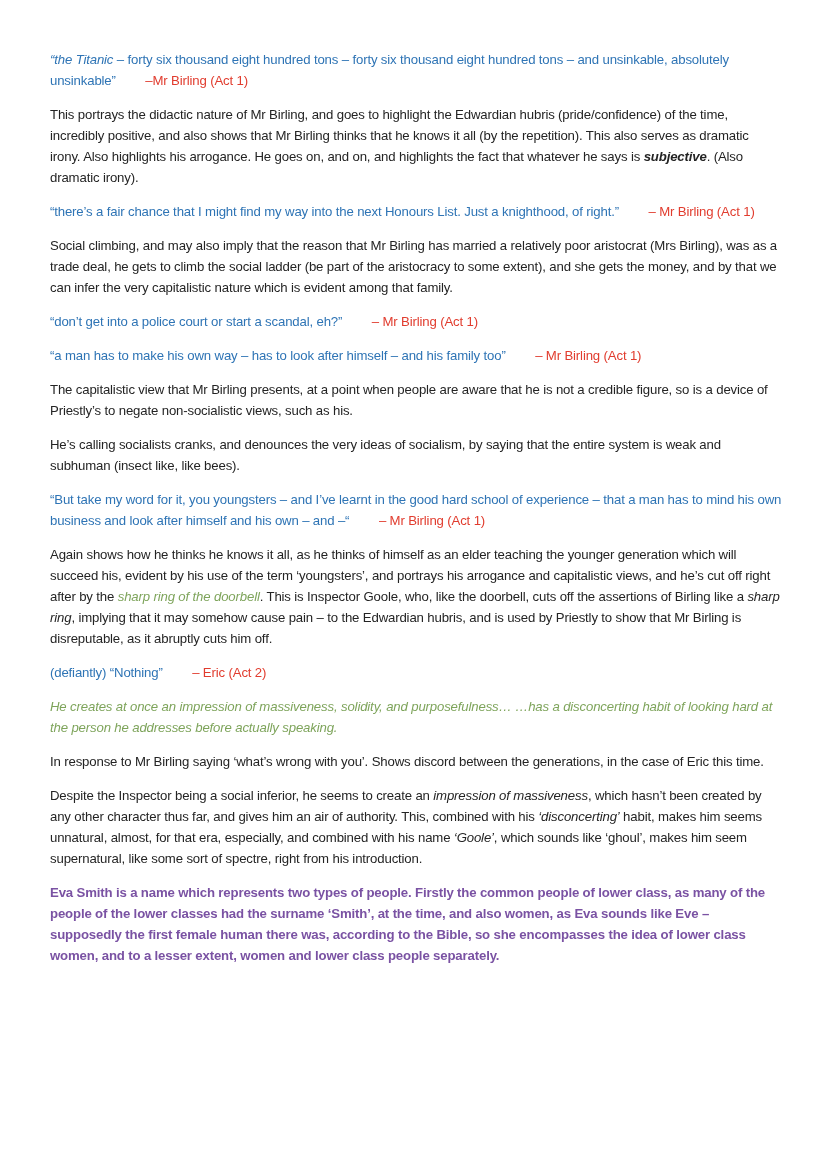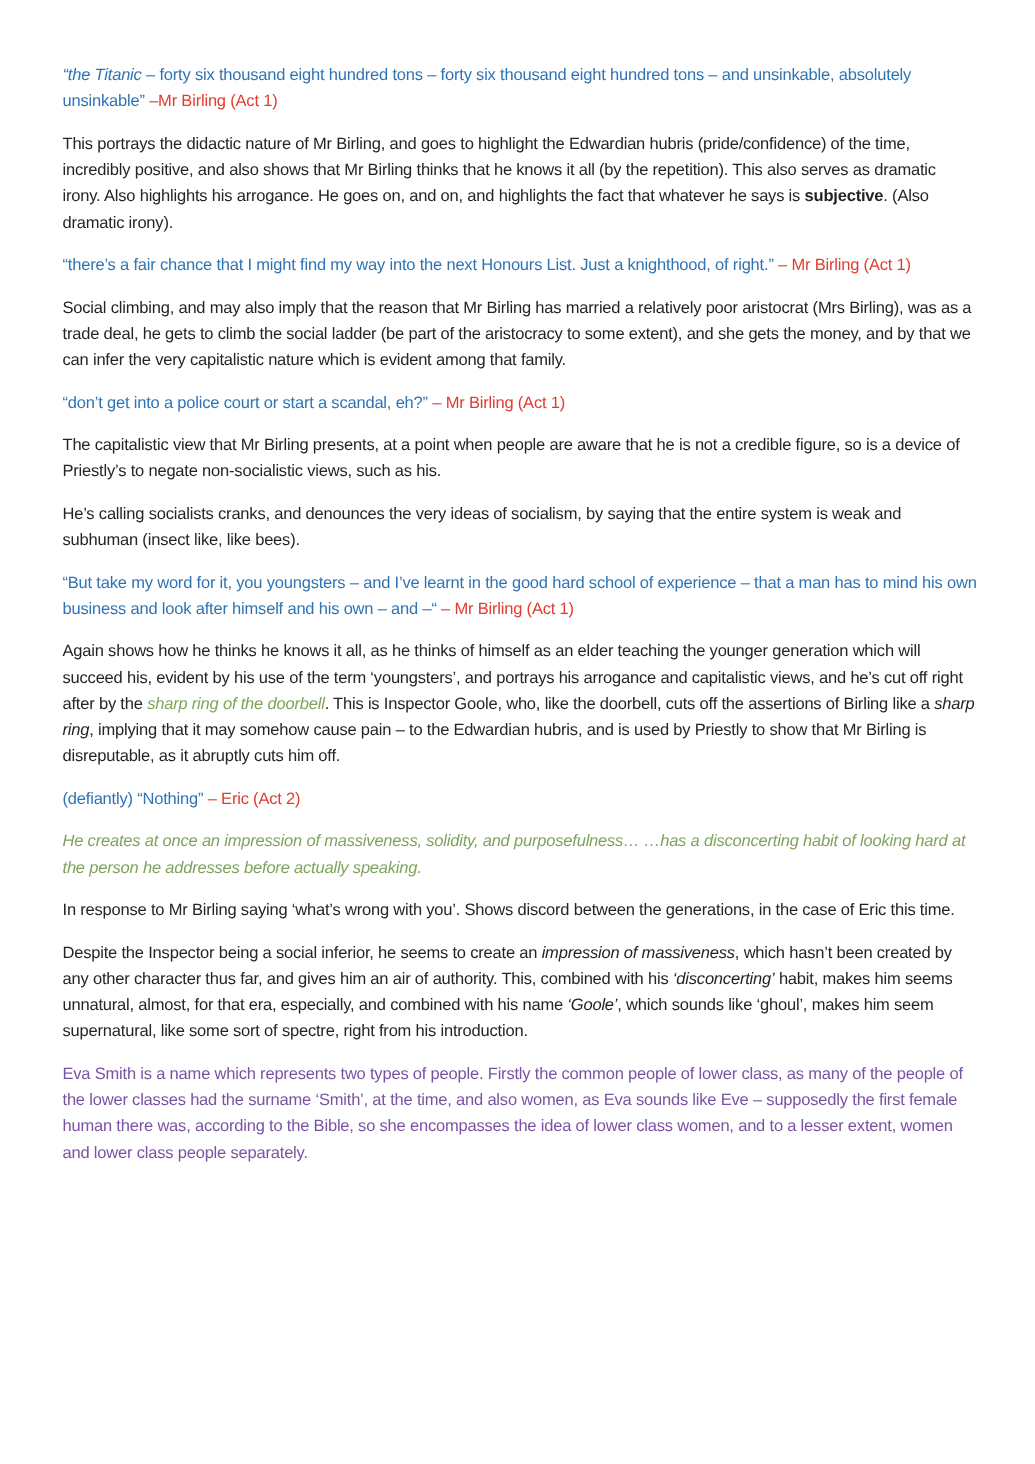--- a/index.html
+++ b/index.html
@@ -19,37 +19,38 @@
     letter-spacing: -0.15px;
     line-height: 21px;
     color: var(--body-black, #242424);
     overflow: hidden;
   }
   .doc p {
     margin: 0 0 13px 0;
     padding: 0;
   }
   .run-quote  { color: var(--quote-blue, #2e74b5); }
-  .run-attr   { color: var(--attr-red, #e13c2e); }
+  .run-attr   { color: var(--attr-red, #e13c2e); margin-left: 26px; }
   .run-body   { color: var(--body-black, #242424); }
   .run-green  { color: var(--stage-green, #7ea45b); }
-  .run-purple { color: var(--eva-purple, #7a52a3); }
+  .run-purple { color: var(--eva-purple, #7a52a3); font-weight: bold; }
   .run-italic { font-style: italic; }
-  .run-bold   { font-weight: bold; }
+  .run-bold   { font-weight: bold; font-style: italic; }
 </style>
 </head>
 <body style="background: rgb(255, 255, 255);">
 
 <main class="page">
   <div class="doc">
       <p><span class="run-quote run-italic">“the Titanic </span><span class="run-quote">– forty six thousand eight hundred tons – forty six thousand eight hundred tons – and unsinkable, absolutely unsinkable” </span><span class="run-attr">–Mr Birling (Act 1)</span></p>
       <p><span class="run-body">This portrays the didactic nature of Mr Birling, and goes to highlight the Edwardian hubris (pride/confidence) of the time, incredibly positive, and also shows that Mr Birling thinks that he knows it all (by the repetition). This also serves as dramatic irony. Also highlights his arrogance. He goes on, and on, and highlights the fact that whatever he says is </span><span class="run-body run-bold">subjective</span><span class="run-body">. (Also dramatic irony).</span></p>
       <p><span class="run-quote">“there’s a fair chance that I might find my way into the next Honours List. Just a knighthood, of right.” </span><span class="run-attr">– Mr Birling (Act 1)</span></p>
       <p><span class="run-body">Social climbing, and may also imply that the reason that Mr Birling has married a relatively poor aristocrat (Mrs Birling), was as a trade deal, he gets to climb the social ladder (be part of the aristocracy to some extent), and she gets the money, and by that we can infer the very capitalistic nature which is evident among that family.</span></p>
       <p><span class="run-quote">“don’t get into a police court or start a scandal, eh?” </span><span class="run-attr">– Mr Birling (Act 1)</span></p>
+      <p><span class="run-quote">“a man has to make his own way – has to look after himself – and his family too” </span><span class="run-attr">– Mr Birling (Act 1)</span></p>
       <p><span class="run-body">The capitalistic view that Mr Birling presents, at a point when people are aware that he is not a credible figure, so is a device of Priestly’s to negate non-socialistic views, such as his.</span></p>
       <p><span class="run-body">He’s calling socialists cranks, and denounces the very ideas of socialism, by saying that the entire system is weak and subhuman (insect like, like bees).</span></p>
       <p><span class="run-quote">“But take my word for it, you youngsters – and I’ve learnt in the good hard school of experience – that a man has to mind his own business and look after himself and his own – and –“ </span><span class="run-attr">– Mr Birling (Act 1)</span></p>
       <p><span class="run-body">Again shows how he thinks he knows it all, as he thinks of himself as an elder teaching the younger generation which will succeed his, evident by his use of the term ‘youngsters’, and portrays his arrogance and capitalistic views, and he’s cut off right after by the </span><span class="run-green run-italic">sharp ring of the doorbell</span><span class="run-body">. This is Inspector Goole, who, like the doorbell, cuts off the assertions of Birling like a </span><span class="run-body run-italic">sharp ring</span><span class="run-body">, implying that it may somehow cause pain – to the Edwardian hubris, and is used by Priestly to show that Mr Birling is disreputable, as it abruptly cuts him off.</span></p>
       <p><span class="run-quote">(defiantly) “Nothing” </span><span class="run-attr">– Eric (Act 2)</span></p>
       <p><span class="run-green run-italic">He creates at once an impression of massiveness, solidity, and purposefulness… …has a disconcerting habit of looking hard at the person he addresses before actually speaking.</span></p>
       <p><span class="run-body">In response to Mr Birling saying ‘what’s wrong with you’. Shows discord between the generations, in the case of Eric this time.</span></p>
       <p><span class="run-body">Despite the Inspector being a social inferior, he seems to create an </span><span class="run-body run-italic">impression of massiveness</span><span class="run-body">, which hasn’t been created by any other character thus far, and gives him an air of authority. This, combined with his </span><span class="run-body run-italic">‘disconcerting’</span><span class="run-body"> habit, makes him seems unnatural, almost, for that era, especially, and combined with his name </span><span class="run-body run-italic">‘Goole’</span><span class="run-body">, which sounds like ‘ghoul’, makes him seem supernatural, like some sort of spectre, right from his introduction.</span></p>
       <p><span class="run-purple">Eva Smith is a name which represents two types of people. Firstly the common people of lower class, as many of the people of the lower classes had the surname ‘Smith’, at the time, and also women, as Eva sounds like Eve – supposedly the first female human there was, according to the Bible, so she encompasses the idea of lower class women, and to a lesser extent, women and lower class people separately.</span></p>
     </div>

